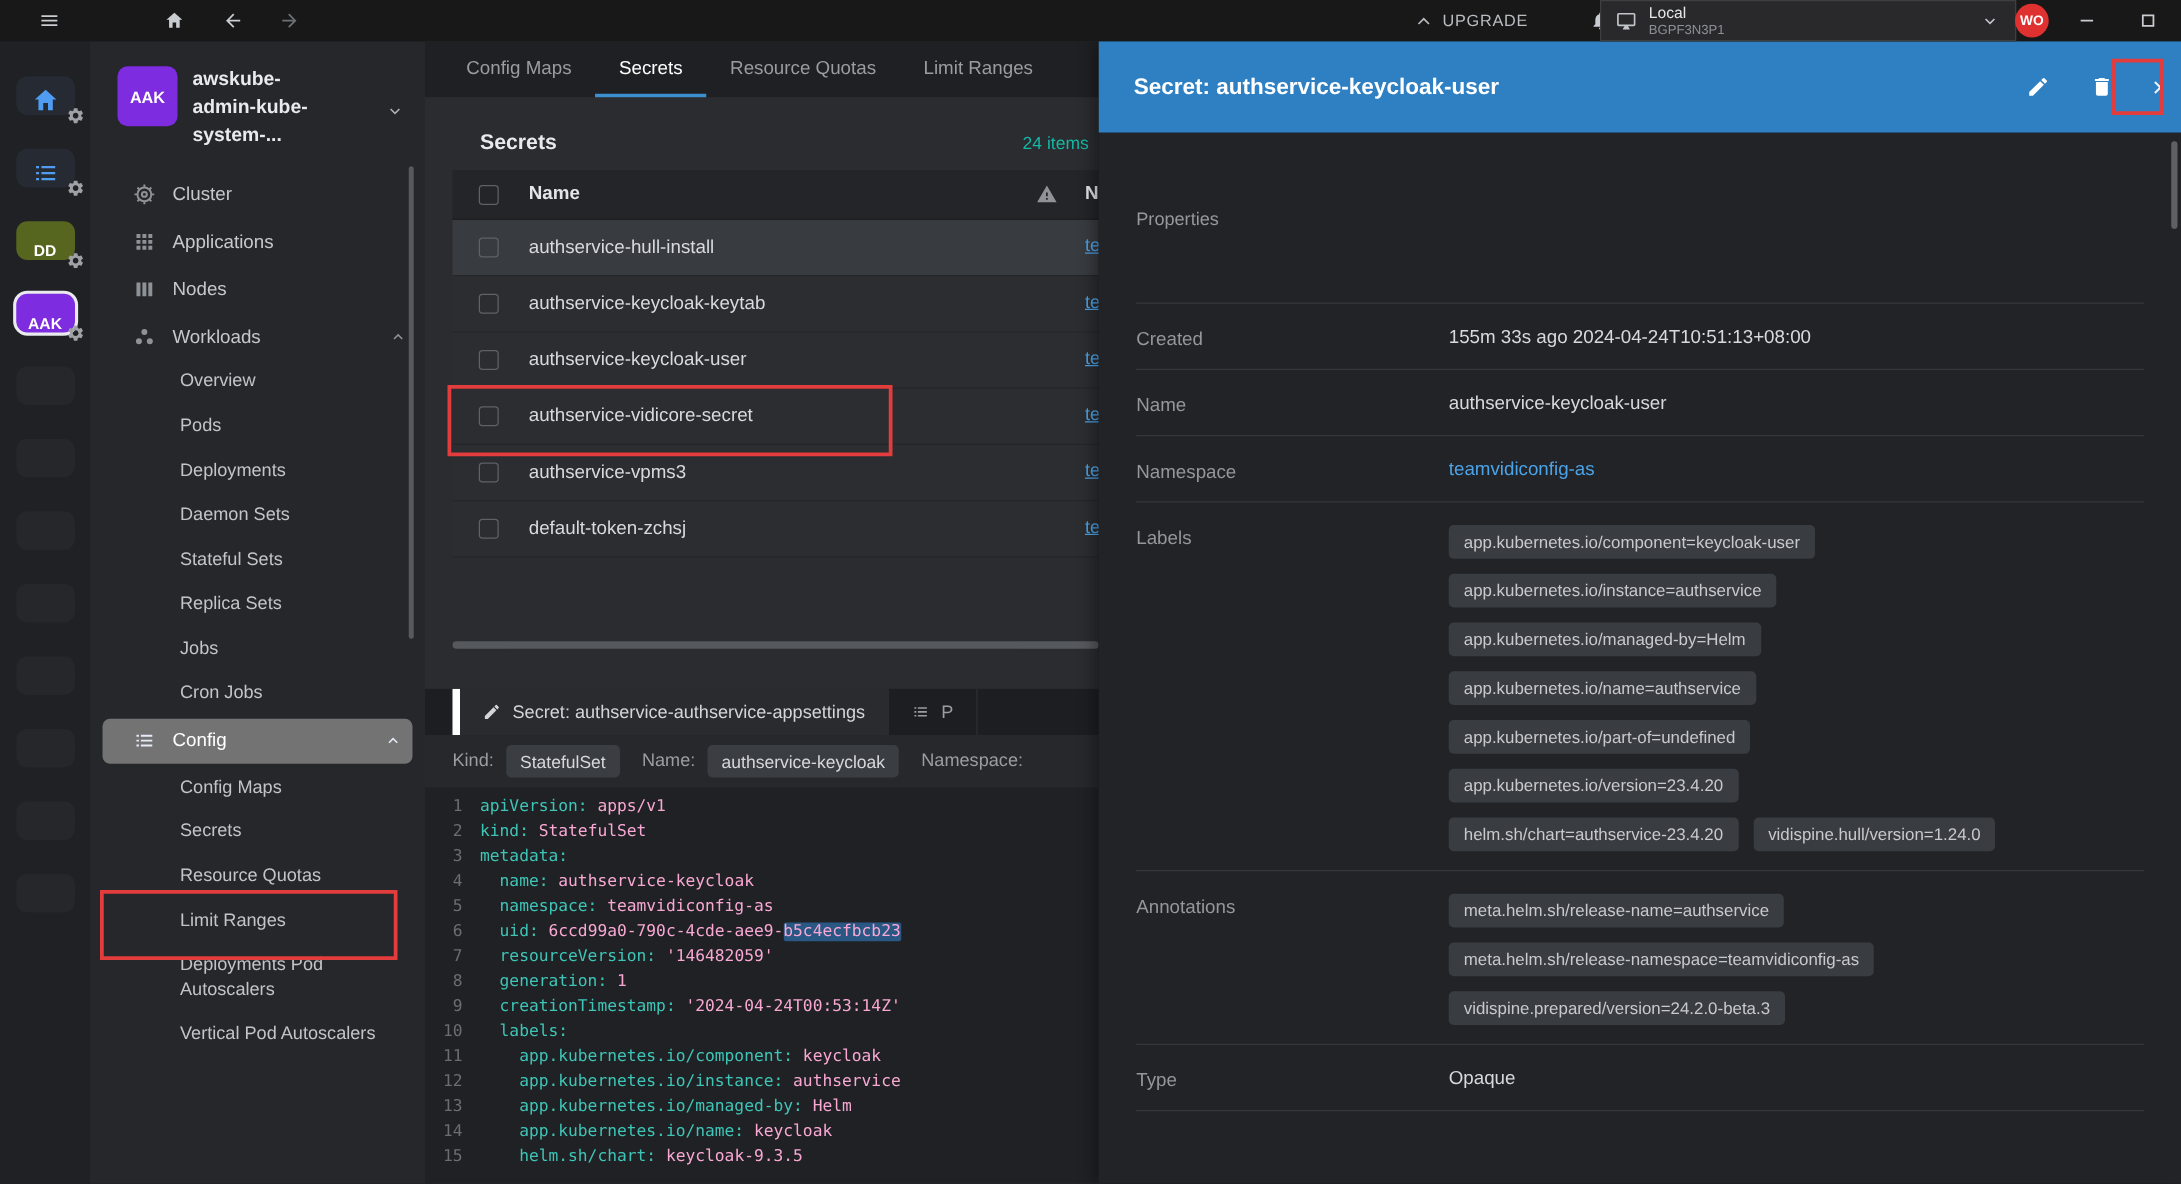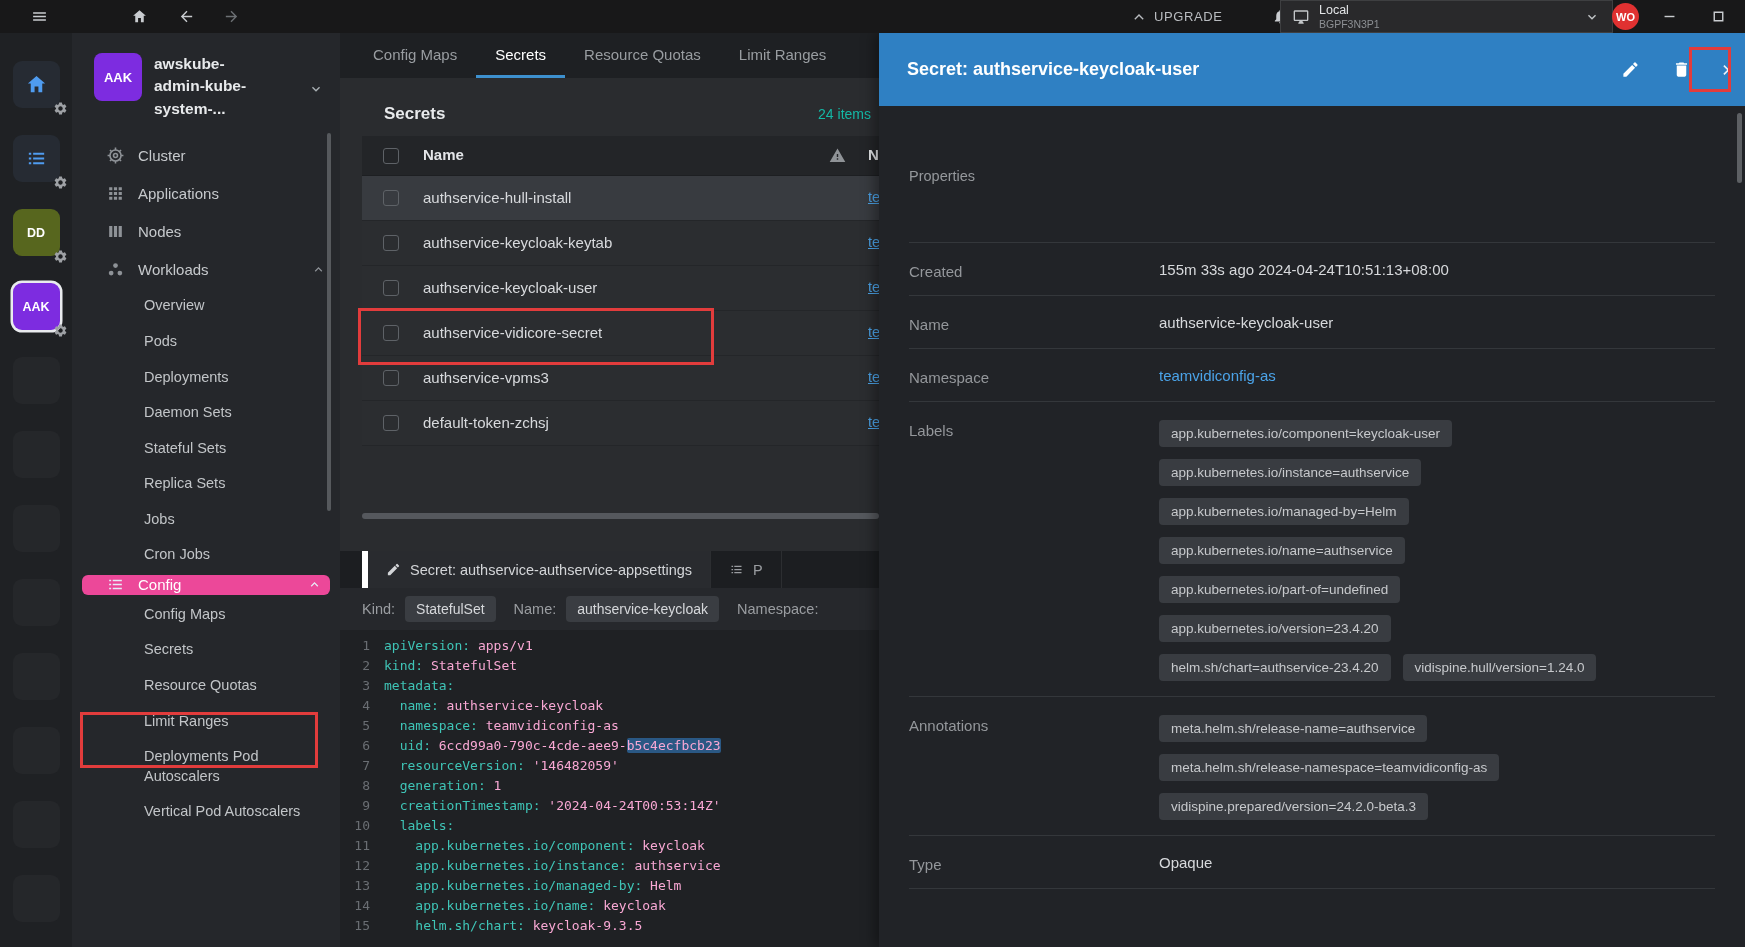--- a/index.html
+++ b/index.html
@@ -19,39 +19,39 @@
 .host-name{font-size:12.5px;color:#e3e5e7;line-height:1.2}
 .host-id{font-size:10.5px;color:#8d9094}
 .hb-chev{margin-left:auto;color:#aeb1b5}
 .wo{position:absolute;left:1612px;top:3px;width:27px;height:27px;border-radius:50%;background:#e03131;color:#fff;font-weight:700;font-size:11px;display:flex;align-items:center;justify-content:center;cursor:pointer}
 
 
 .app{display:flex;height:914px}
 
 
 .rail{width:72px;background:#1f2124;padding-top:28px;display:flex;flex-direction:column;align-items:center;gap:27px;overflow:hidden;flex:none}
-.tile{width:47px;height:47px;border-radius:9px;background:#27292d;position:relative;display:flex;align-items:center;justify-content:center;flex:none;cursor:pointer}
+.tile{width:47px;height:31px;border-radius:9px;background:#27292d;position:relative;display:flex;align-items:flex-end;justify-content:center;flex:none;cursor:pointer}
 .tile.icon{background:#262b33}
 .tile.empty{background:#25272a}
 .tile.active{box-shadow:0 0 0 2.5px #e9ebee}
 .tile-ic{width:23px;height:23px;color:#4f9cf0}
 .tile-txt{color:#fff;font-weight:700;font-size:12.5px}
 .tile-gear{position:absolute;right:-8px;bottom:-8px;color:#9ea1a5}
 .tile-gear .svgi{width:15px;height:15px}
 
 
 .sidebar{width:268px;background:#25272b;position:relative;overflow:hidden;flex:none}
 .cl-head{display:flex;padding:20px 14px 16px 22px;gap:12px;cursor:pointer;position:relative}
 .cl-avatar{width:48px;height:48px;border-radius:8px;background:#7d2ce0;color:#fff;font-weight:700;font-size:13px;display:flex;align-items:center;justify-content:center;flex:none}
 .cl-name{font-weight:700;font-size:15.5px;color:#e8eaec;line-height:1.45}
 .cl-chev{position:absolute;right:16px;top:48px;width:16px;height:16px;color:#aab0b5}
 .nitem{display:flex;align-items:center;gap:13px;height:38px;padding:0 14px 0 34px;color:#c6c9cc;font-size:15px;cursor:pointer}
 .nic{width:19px;height:19px;color:#8e9297;flex:none}
 .nchev{width:15px;height:15px;margin-left:auto;color:#8e9297;flex:none}
-.nitem.active{background:#ec4899;border-radius:6px;margin:2px 10px;padding:0 8px 0 24px;height:20px;color:#fff}
+.nitem.active{background:#737373;border-radius:6px;margin:2px 10px;padding:0 8px 0 24px;height:36px;color:#fff}
 .nitem.active .nic,.nitem.active .nchev{color:#e7ebf7}
 .nchild{padding:8px 14px 8px 72px;font-size:14.5px;color:#c2c5c8;cursor:pointer;line-height:1.35}
 .sb-scroll{position:absolute;right:9px;top:100px;width:4px;height:378px;background:#56595d;border-radius:2px;cursor:pointer}
 
 
 .main{flex:1;min-width:0;display:flex;flex-direction:column;background:#2a2c2f;position:relative;overflow:hidden}
 .tabs{height:45px;background:#1e2023;display:flex;align-items:stretch;padding-left:14px;flex:none}
 .tab{display:flex;align-items:center;padding:0 19px;font-size:15px;color:#999da1;cursor:pointer;border-bottom:3px solid transparent}
 .tab.active{color:#fff;border-bottom-color:#3d90ce}
 .list-area{flex:1;position:relative;padding-left:22px;min-height:0;background:#2a2c2f}

